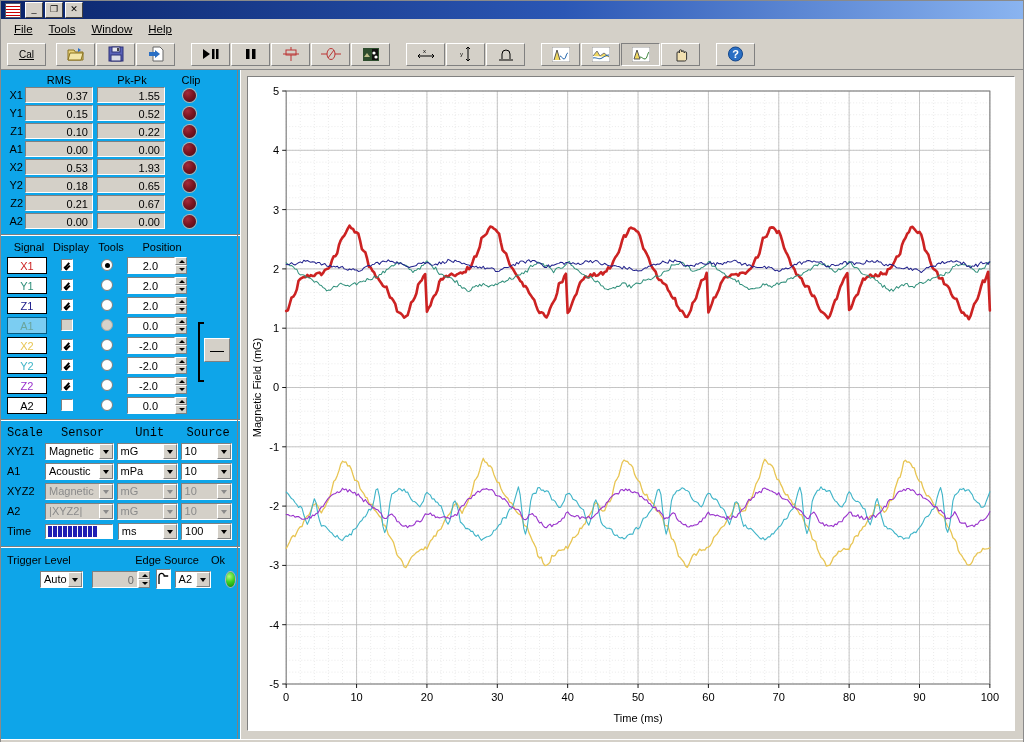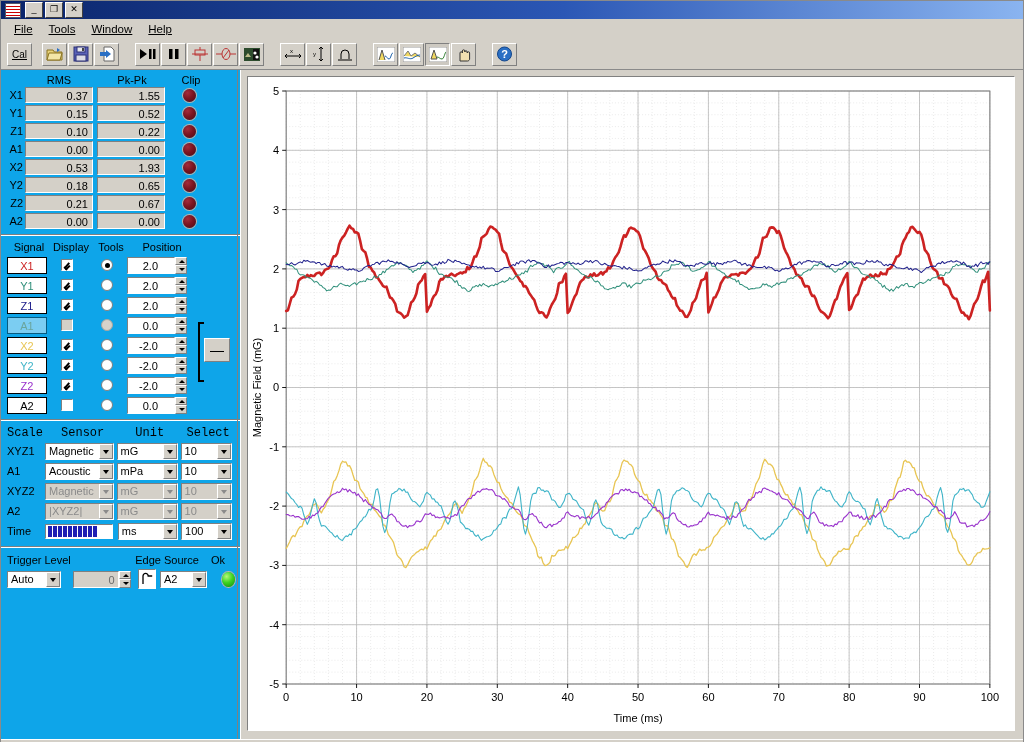--- a/index.html
+++ b/index.html
@@ -20,21 +20,21 @@
 
   
   .menubar{height:19px;background:#d4d0c8;display:flex;align-items:center;padding-left:5px;
            border-bottom:1px solid #d4d0c8;}
   .menu-item{padding:2px 8px;font-size:11.5px;}
   .menu-item u{text-decoration:underline;}
 
   
   .toolbar{height:30px;background:#d4d0c8;display:flex;align-items:center;padding-left:6px;gap:1px;
            border-bottom:1px solid #8a8a8a;}
-  .tbtn{width:25px;height:23px;background:#d4d0c8;border:1px solid;border-color:#fff #808080 #808080 #fff;
+  .tbtn{width:39px;height:23px;background:#d4d0c8;border:1px solid;border-color:#fff #808080 #808080 #fff;
         display:flex;align-items:center;justify-content:center;position:relative;box-sizing:border-box;text-decoration:underline;}
   .tbtn.pressed{border-color:#808080 #fff #fff #808080;background:#cdc9c1;}
   .tbtn.cal{font-size:10px;font-family:"Liberation Sans",sans-serif;}
   .tsep{width:14px;}
   .tsep.small{width:8px;}
 
   
   .body{display:flex;height:669px;}
   .left{width:240px;box-sizing:border-box;background:#0ea5e9;position:relative;}
   .right{flex:1;background:#d4d0c8;padding:6px 8px 8px 6px;box-sizing:border-box;}
@@ -108,21 +108,21 @@
   .combo.dis .carr::after{border-top-color:#8a8a8a;}
   .c-sensor{width:72px}.c-unit{width:64px}.c-range{width:54px}
   .timebar{width:72px;height:15px;background:#fff;border:1px solid;border-color:#808080 #fff #fff #808080;
           margin-right:5px;box-sizing:border-box;display:flex;align-items:center;padding:1px 2px;gap:1px;overflow:hidden;}
   .timebar i{display:block;width:4px;height:11px;background:#1f1fb4;flex:0 0 auto;}
 
   
   .trig{padding:4px 6px 6px 6px;}
   .tr-head{display:flex;font-size:11px;margin-bottom:2px;}
   .trh1{width:124px}.trh2{width:72px;text-align:center}.trh3{width:30px;text-align:center}
-  .tr-row{display:flex;align-items:center;height:22px;}
+  .tr-row{display:flex;align-items:center;height:22px;margin-left:33px;}
   .tr-combo{width:64px}
   .tr-num{width:46px;height:17px;background:#d4d0c8;border:1px solid;border-color:#808080 #fff #fff #808080;
           text-align:right;padding-right:3px;font-size:11px;line-height:16px;color:#6b6b6b;box-sizing:border-box;}
   .edgebtn{width:21px;height:20px;background:#fff;border:1px solid;border-color:#808080 #fff #fff #808080;
            display:flex;align-items:center;justify-content:center;box-sizing:border-box;margin-right:4px;}
   .okled{width:15px;height:15px;border-radius:50%;margin-left:12px;
          background:radial-gradient(circle at 35% 30%,#b6f77a 0%,#3fd422 45%,#108a05 100%);box-shadow:0 0 0 1px #b9b4ab;}
 
   
   .plotwrap{width:100%;height:100%;background:#fff;border:1px solid;border-color:#808080 #fff #fff #808080;box-sizing:border-box;}
@@ -478,21 +478,21 @@
         <div class="dashbtn" style="top:100px">—</div>
       </div>
 
       <div class="divline"></div>
 
       <div class="scale">
         <div class="sc-head">
           <span class="sch1">Scale</span>
           <span class="sch2">Sensor</span>
           <span class="sch3">Unit</span>
-          <span class="sch4">Select</span>
+          <span class="sch4">Source</span>
         </div>
         <div id="scale-rows">
             <div class="sc-row">
               <div class="sc-lbl">XYZ1</div>
               <div class="combo c-sensor">
                 <span class="ctxt">Magnetic</span>
                 <span class="carr"></span>
               </div>
               <div class="combo c-unit">
                 <span class="ctxt">mG</span>

